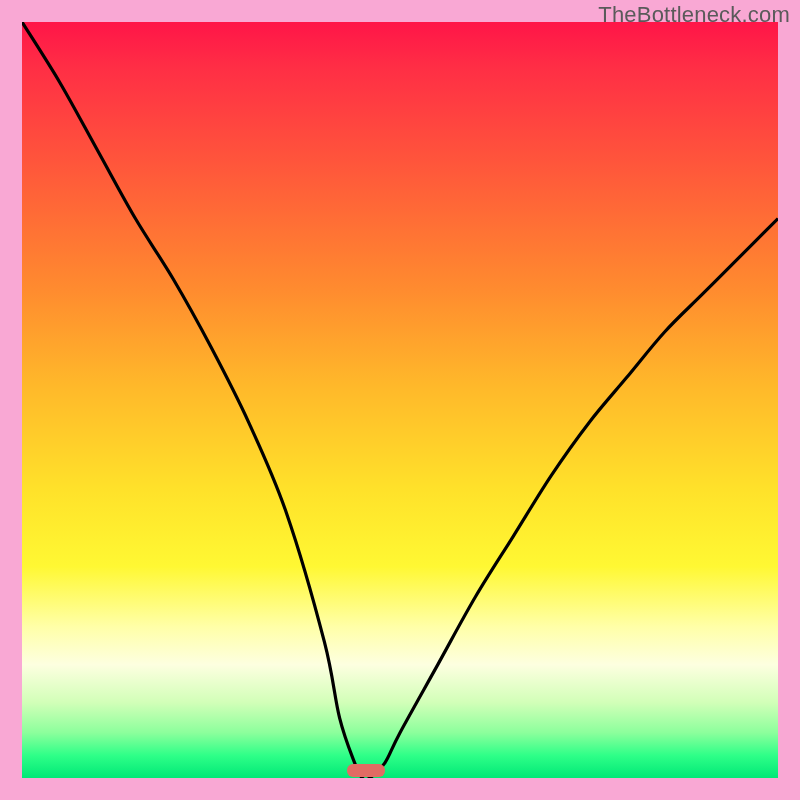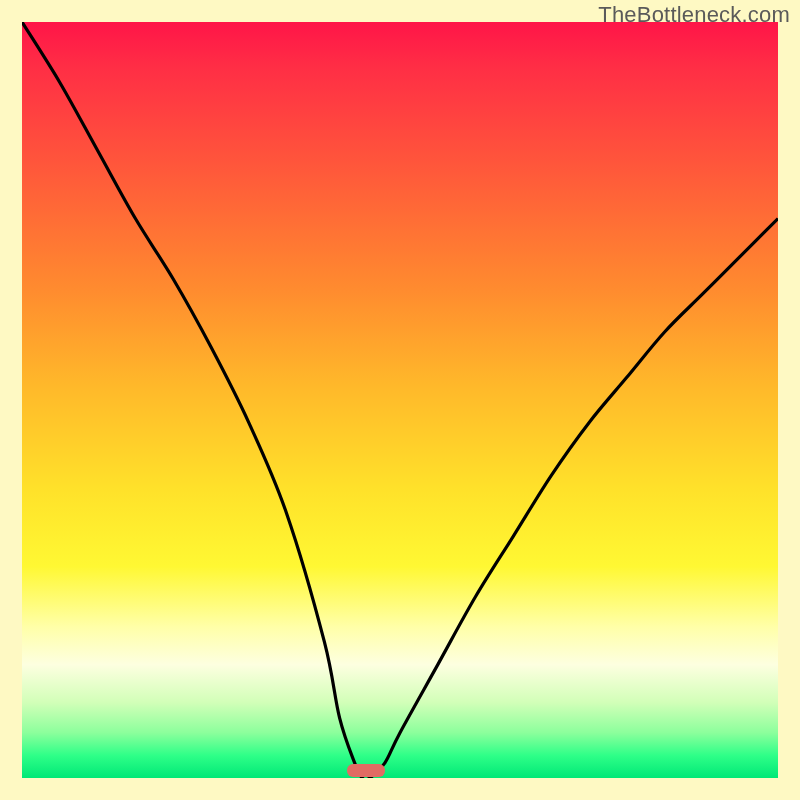--- a/index.html
+++ b/index.html
@@ -8,21 +8,21 @@
     width: 800px;
     height: 800px;
     background: #000;
     overflow: hidden;
     font-family: Arial, Helvetica, sans-serif;
   }
   .frame {
     position: relative;
     width: 800px;
     height: 800px;
-    background: #fef9c3;
+    background: #f9a8d4;
   }
   .plot-area {
     position: absolute;
     left: 22px;
     top: 22px;
     width: 756px;
     height: 756px;
     
     background: linear-gradient(
       to bottom,

